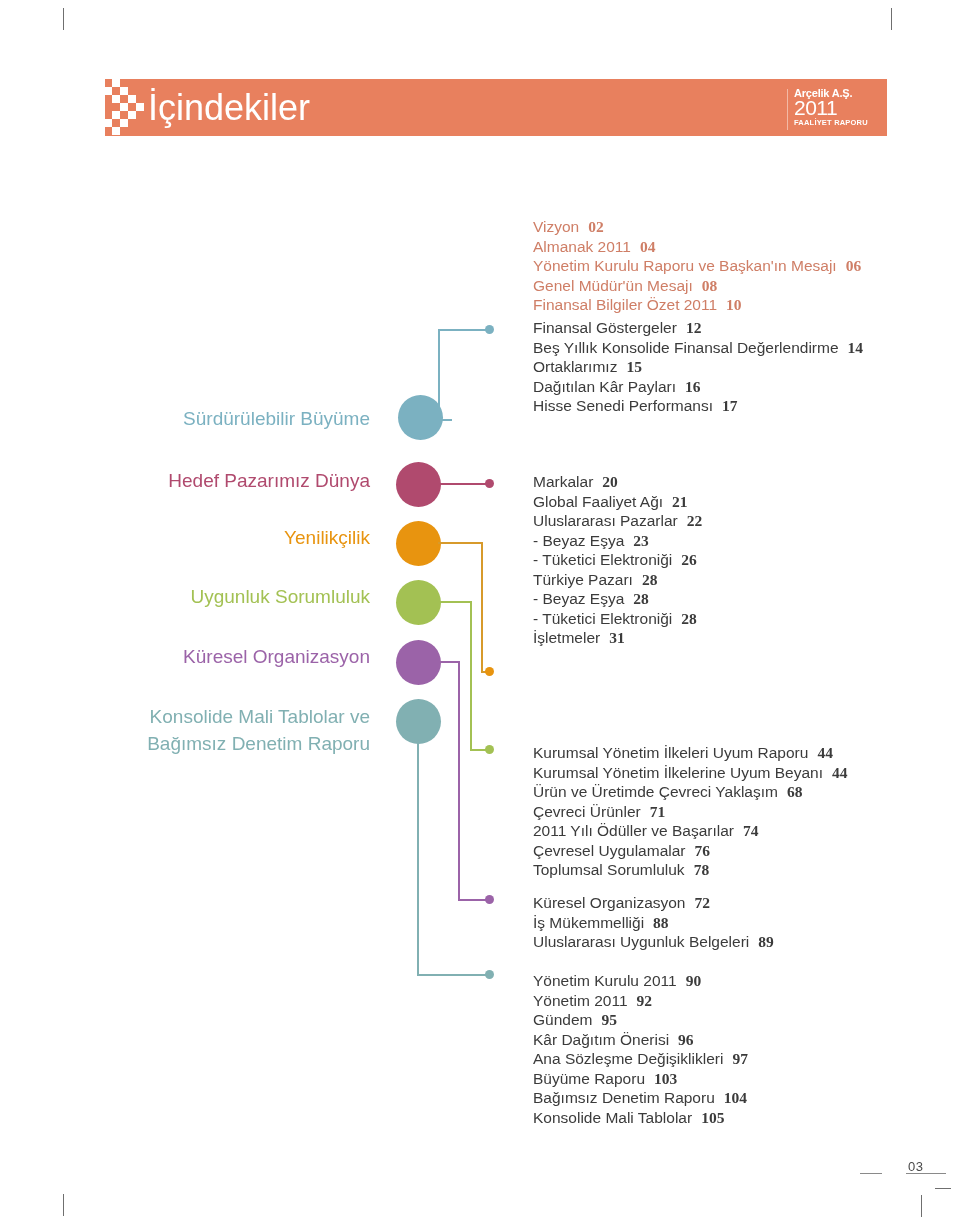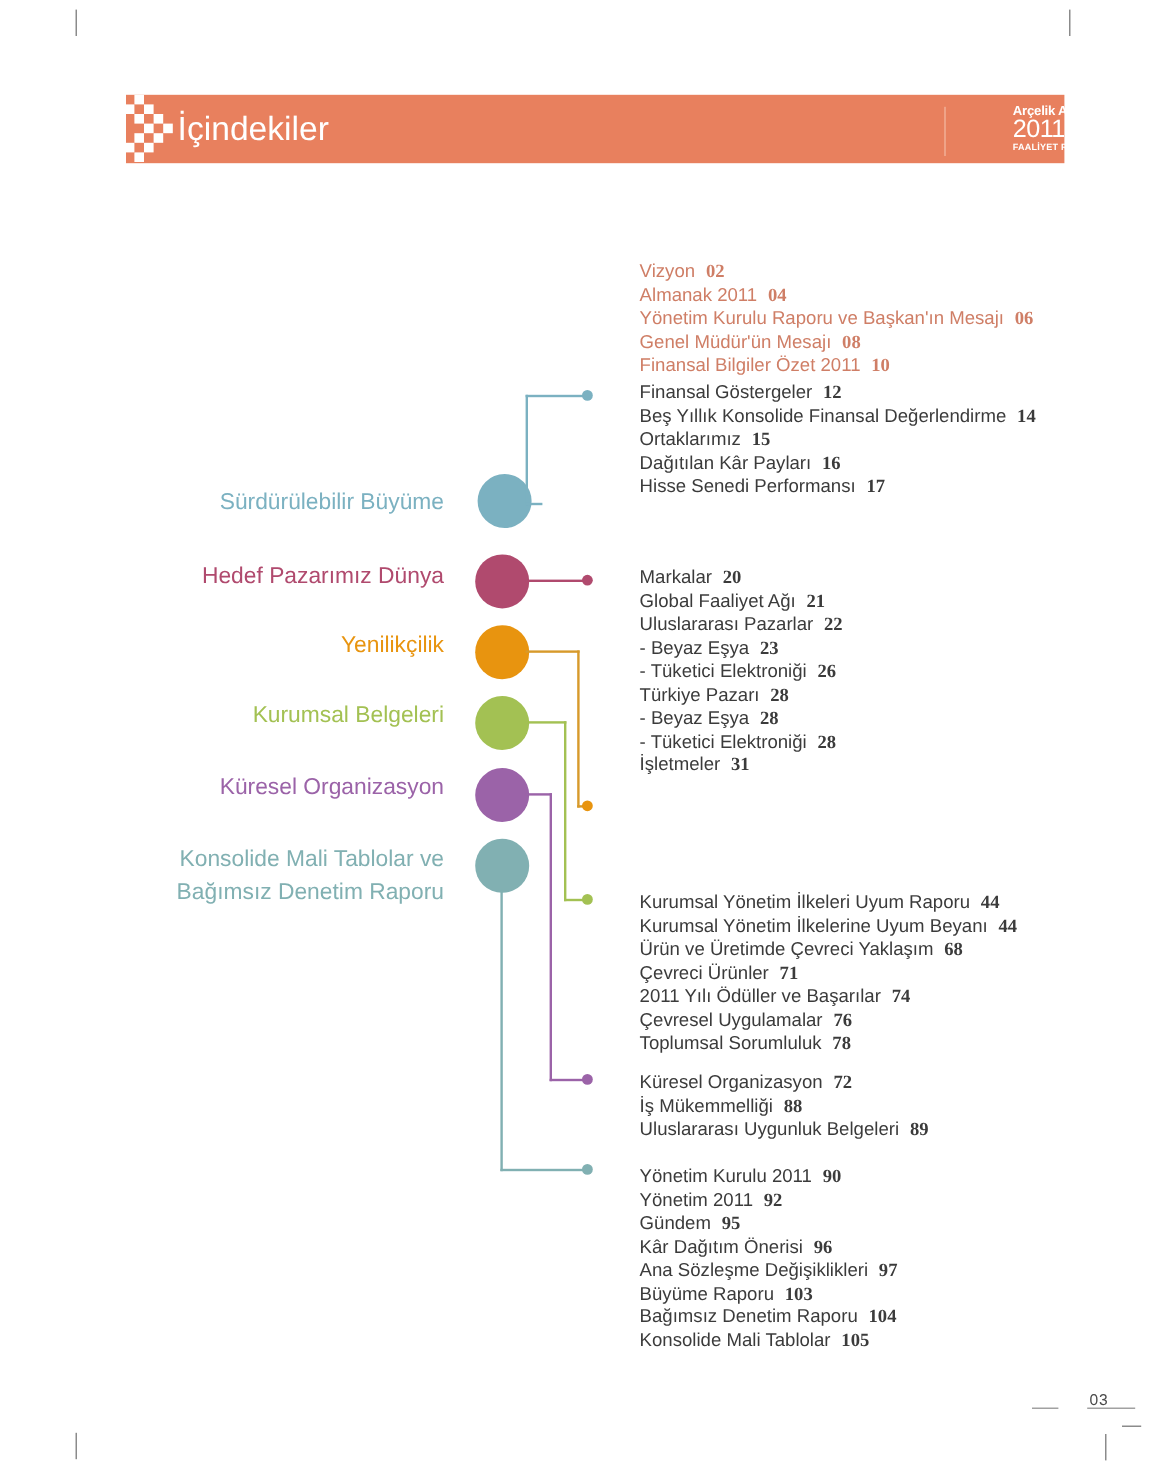--- a/index.html
+++ b/index.html
@@ -34,21 +34,21 @@
     left: 105px;
     top: 79px;
     width: 782px;
     height: 57px;
     background: #e8805e;
   }
   .header-title {
     position: absolute;
     left: 148px;
     top: 88px;
-    font-size: 28px;
+    font-size: 36px;
     color: #ffffff;
     letter-spacing: 0px;
     line-height: 40px;
     font-weight: 400;
   }
   
   .stair {
     position: absolute;
     left: 104px;
     top: 79px;
@@ -59,21 +59,21 @@
     position: absolute;
     display: block;
     background: #ffffff;
     width: 8px;
     height: 8px;
   }
 
   
   .logo-wrap {
     position: absolute;
-    left: 844px;
+    left: 794px;
     top: 88px;
     width: 82px;
     height: 42px;
     text-align: left;
     color: #ffffff;
   }
   .logo-rule {
     position: absolute;
     left: 787px;
     top: 89px;
@@ -208,21 +208,21 @@
     <div class="logo-year">2011</div>
     <div class="logo-sub">FAALİYET RAPORU</div>
   </div>
 
   <div class="side-label" style="left:60px; top:406px; width:310px; color:#7bb1c1;">Sürdürülebilir Büyüme</div>
 
   <div class="side-label" style="left:60px; top:468px; width:310px; color:#b04a6e;">Hedef Pazarımız Dünya</div>
 
   <div class="side-label" style="left:60px; top:525px; width:310px; color:#e8940f;">Yenilikçilik</div>
 
-  <div class="side-label" style="left:60px; top:584px; width:310px; color:#a3c153;">Kurumsal Belgeleri</div>
+  <div class="side-label" style="left:60px; top:584px; width:310px; color:#a3c153;">Uygunluk Sorumluluk</div>
 
   <div class="side-label" style="left:60px; top:644px; width:310px; color:#9b63a8;">Küresel Organizasyon</div>
 
   <div class="side-label" style="left:60px; top:703px; width:310px; color:#81b0b2; line-height:27px;">Konsolide Mali Tablolar ve
 Bağımsız Denetim Raporu</div>
 
   <div class="dot-big" style="left:398px; top:395px; width:45px; height:45px; background:#7bb1c1;"></div>
   <div class="dot-big" style="left:396px; top:462px; width:45px; height:45px; background:#b04a6e;"></div>
   <div class="dot-big" style="left:396px; top:521px; width:45px; height:45px; background:#e8940f;"></div>
   <div class="dot-big" style="left:396px; top:580px; width:45px; height:45px; background:#a3c153;"></div>

